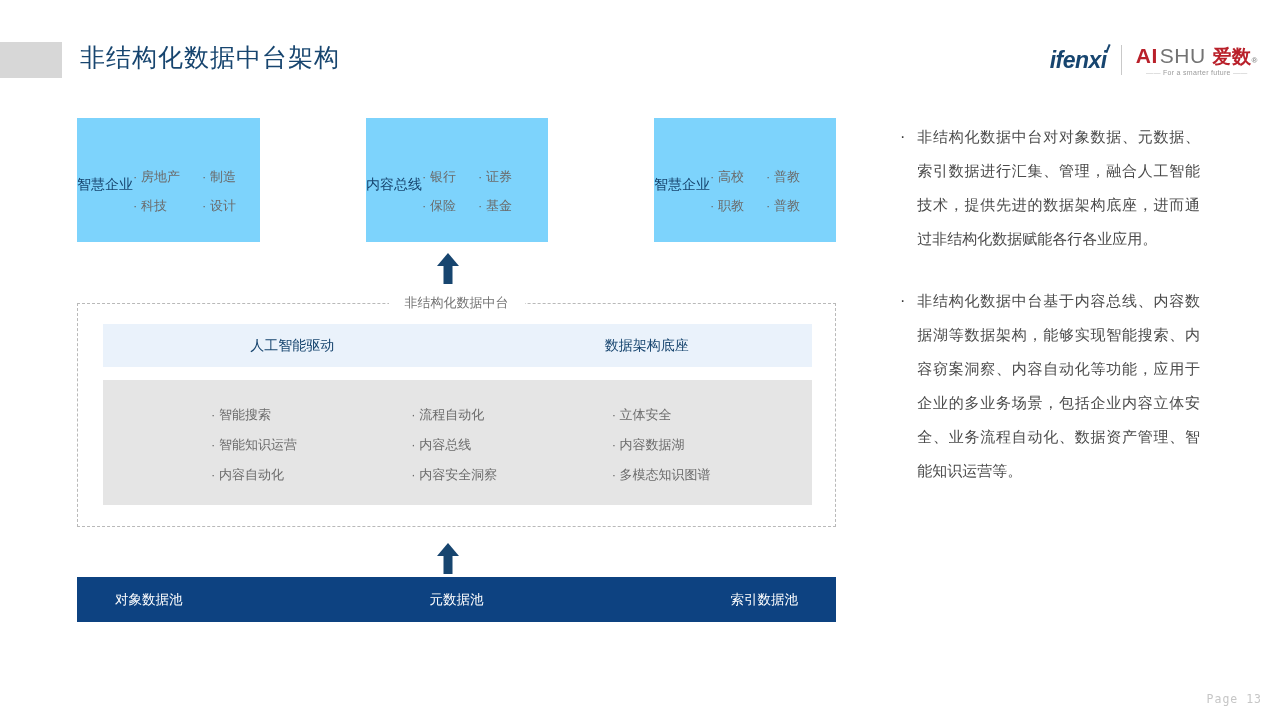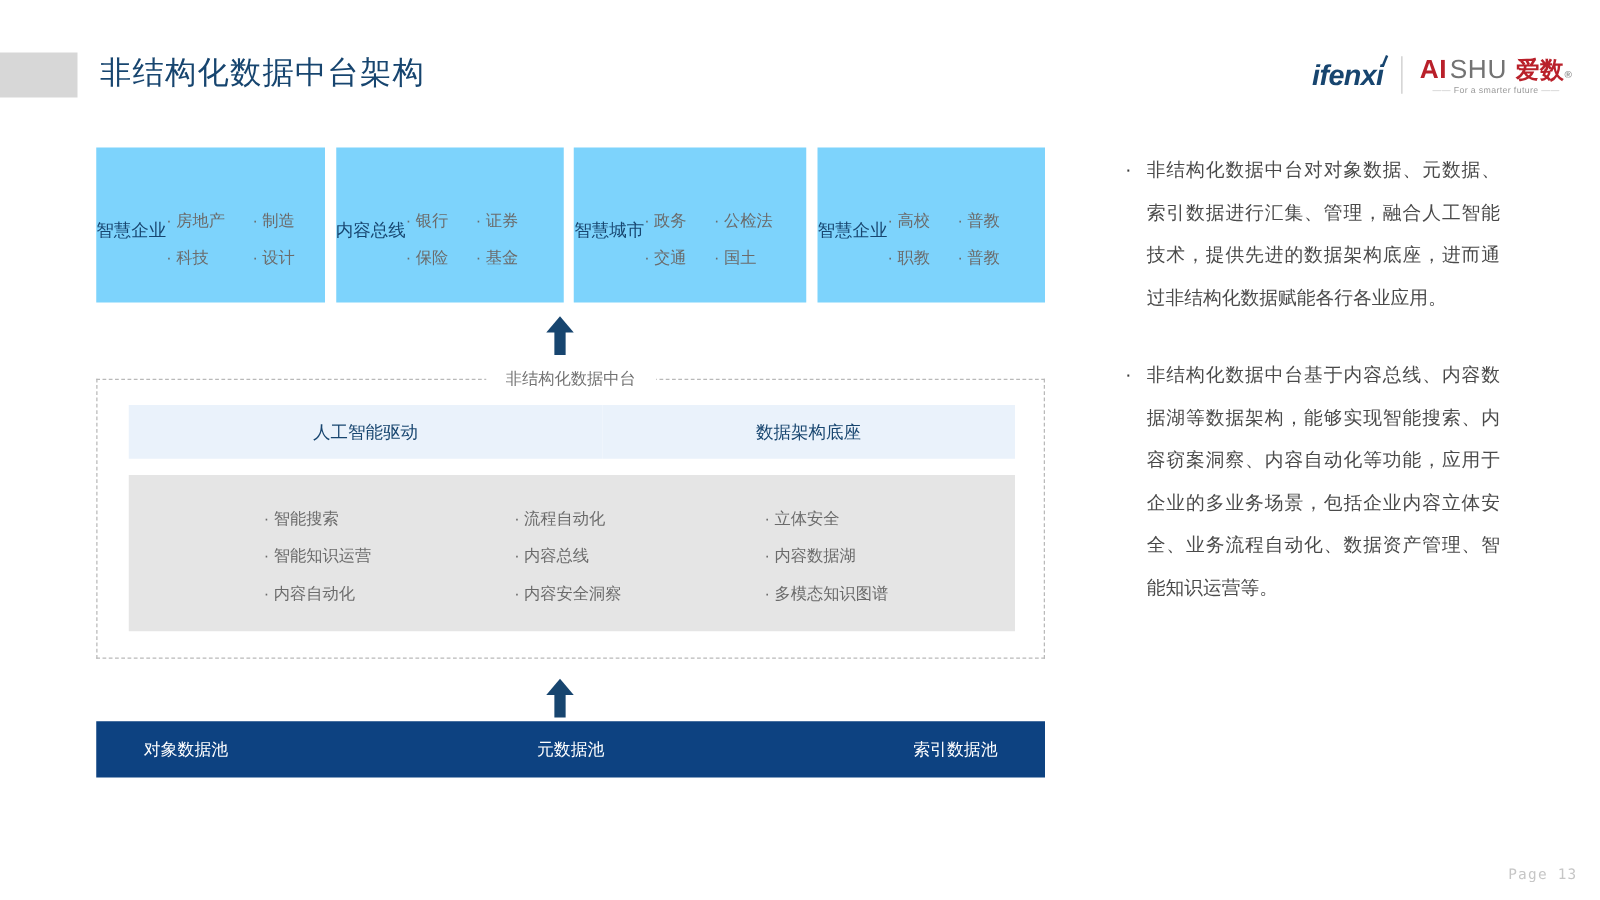--- a/index.html
+++ b/index.html
@@ -330,29 +330,20 @@
     <div class="seg-box w2">
       <div class="seg-title">内容总线</div>
       <div class="seg-items">
         <span>· 银行</span>
         <span>· 证券</span>
         <span>· 保险</span>
         <span>· 基金</span>
       </div>
     </div>
 
-    <div class="seg-box w3">
-      <div class="seg-title">智慧城市</div>
-      <div class="seg-items">
-        <span>· 政务</span>
-        <span>· 公检法</span>
-        <span>· 交通</span>
-        <span>· 国土</span>
-      </div>
-    </div>
 
     <div class="seg-box w4">
       <div class="seg-title">智慧企业</div>
       <div class="seg-items">
         <span>· 高校</span>
         <span>· 普教</span>
         <span>· 职教</span>
         <span>· 普教</span>
       </div>
     </div>

